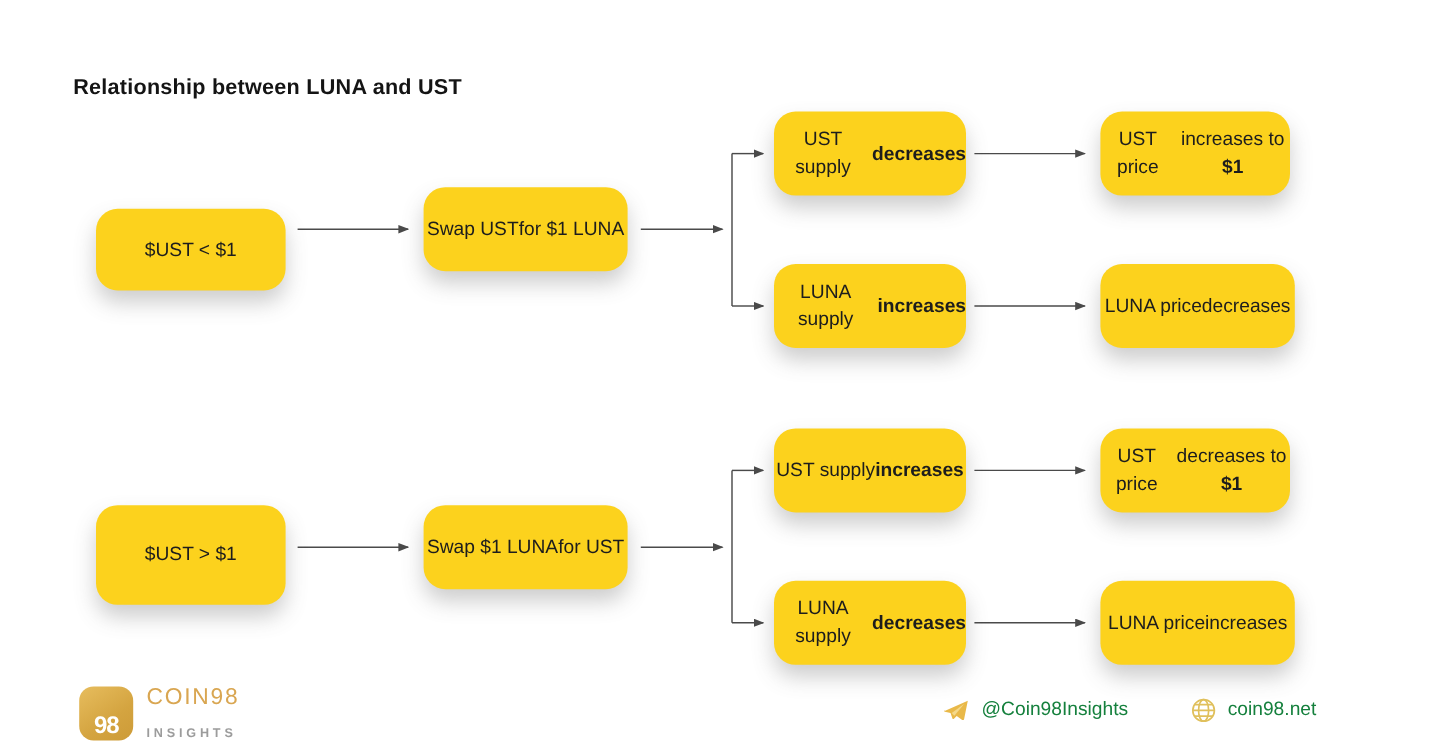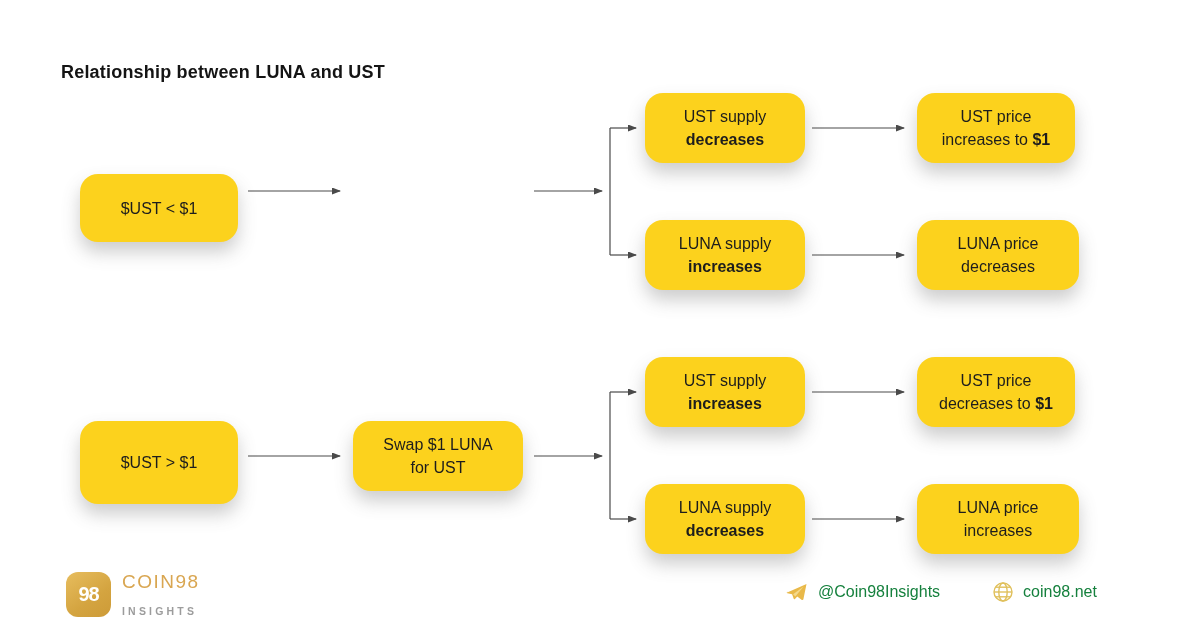--- a/index.html
+++ b/index.html
@@ -20,21 +20,20 @@
     font-weight:700;
     color:#141414;
     letter-spacing:0.2px;
   }
   .box {
     position:absolute;
     background:#FCD21D;
     border-radius:18px;
     box-shadow:0 10px 18px rgba(90,90,90,0.30);
     display:flex;
-    flex-direction:column;
     align-items:center;
     justify-content:center;
     text-align:center;
     color:#1d1d1d;
     font-size:16px;
     font-weight:500;
     line-height:23px;
   }
   .box b { font-weight:700; }
   svg.connectors {
@@ -48,21 +47,21 @@
     position:absolute;
     left:66px; top:571px;
     display:flex;
     align-items:center;
   }
   .logo-badge {
     width:45px; height:45px;
     border-radius:12px;
     background:linear-gradient(145deg, #E7BD5E 0%, #D4A440 60%, #CD9B38 100%);
     display:flex;
-    align-items:center;
+    align-items:flex-end;
     justify-content:center;
     color:#ffffff;
     font-weight:700;
     font-size:20px;
     letter-spacing:-1px;
   }
   .brand-col { margin-left:11px; display:flex; flex-direction:column; }
   .brand-name {
     color:#D9A651;
     font-size:19px;
@@ -119,20 +118,24 @@
     <line x1="610" y1="392" x2="636" y2="392" marker-end="url(#arrow)"></line>
     <line x1="610" y1="519" x2="636" y2="519" marker-end="url(#arrow)"></line>
     <line x1="812" y1="392" x2="904" y2="392" marker-end="url(#arrow)"></line>
     <line x1="812" y1="519" x2="904" y2="519" marker-end="url(#arrow)"></line>
   </svg>
 
   <div class="box" style="left:80px;top:174px;width:158px;height:68px">
     <div><span>$UST &lt; $1</span></div>
   </div>
 
+  <div class="box" style="left:353px;top:156px;width:170px;height:70px">
+    <div><span>Swap UST</span></div>
+    <div><span>for $1 LUNA</span></div>
+  </div>
 
   <div class="box" style="left:645px;top:93px;width:160px;height:70px">
     <div><span>UST supply</span></div>
     <div><b>decreases</b></div>
   </div>
 
   <div class="box" style="left:645px;top:220px;width:160px;height:70px">
     <div><span>LUNA supply</span></div>
     <div><b>increases</b></div>
   </div>

